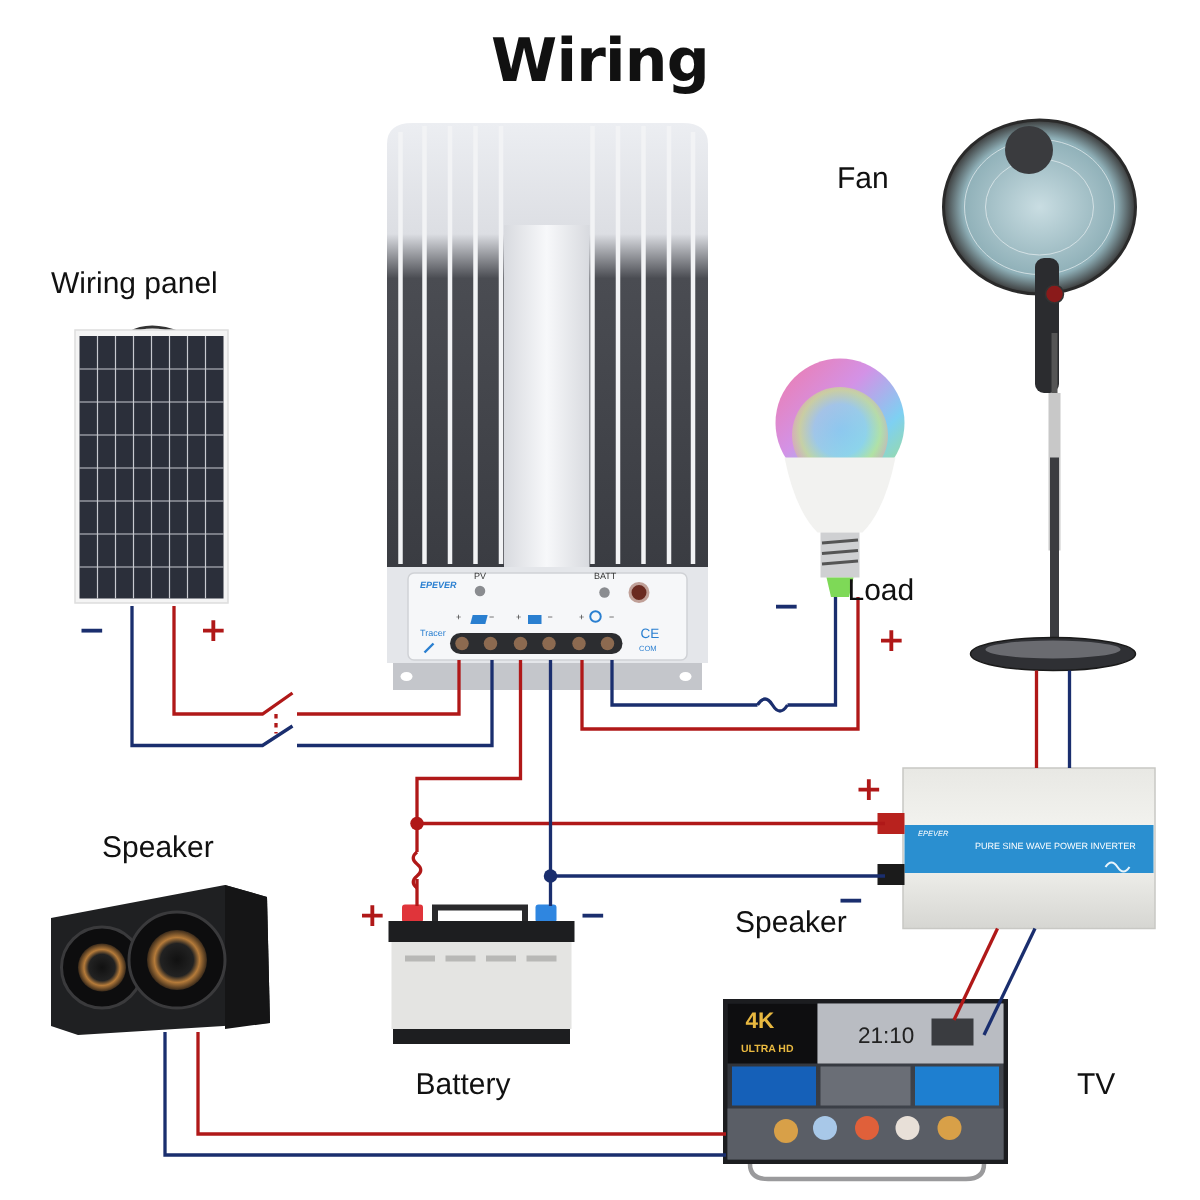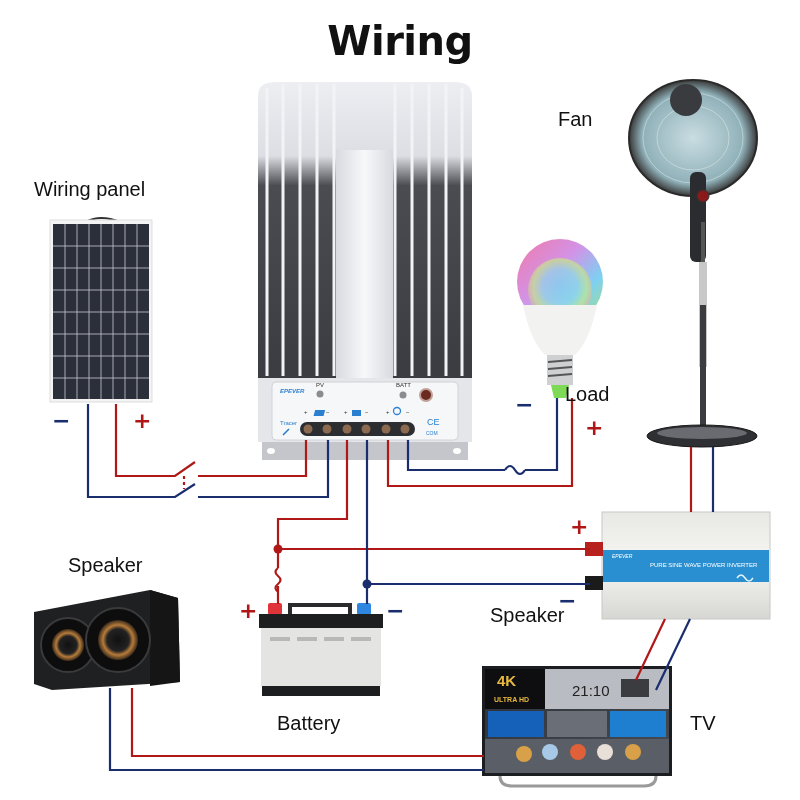--- a/index.html
+++ b/index.html
@@ -259,21 +259,21 @@
 <div class="abs label" style="left:277px;top:712px;">Battery</div>
 <div class="abs sign pos" style="left:239px;top:600px;">+</div>
 <div class="abs sign neg" style="left:386px;top:600px;">−</div>
 
 <div class="abs label" style="left:490px;top:604px;">Speaker</div>
 <div class="abs sign pos" style="left:570px;top:516px;">+</div>
 <div class="abs sign neg" style="left:558px;top:590px;">−</div>
 <div class="abs tiny" style="left:650px;top:562px;font-size:6px;color:#fff;">PURE SINE WAVE POWER INVERTER</div>
 <div class="abs tiny" style="left:612px;top:553px;font-size:5px;color:#fff;font-style:italic;">EPEVER</div>
 
-<div class="abs label" style="left:690px;top:712px;">TV</div>
+<div class="abs label" style="left:718px;top:712px;">TV</div>
 <div class="abs tiny" style="left:497px;top:672px;font-size:15px;font-weight:bold;color:#e8b840;">4K</div>
 <div class="abs tiny" style="left:494px;top:696px;font-size:7px;font-weight:bold;color:#e8b840;">ULTRA HD</div>
 <div class="abs tiny" style="left:572px;top:682px;font-size:15px;color:#222;">21:10</div>
 
 <div class="abs tiny" style="left:280px;top:388px;font-size:6px;font-style:italic;font-weight:bold;color:#2a7fd0;">EPEVER</div>
 <div class="abs tiny" style="left:316px;top:382px;font-size:6px;color:#333;">PV</div>
 <div class="abs tiny" style="left:396px;top:382px;font-size:6px;color:#333;">BATT</div>
 <div class="abs tiny" style="left:280px;top:420px;font-size:6px;color:#2a7fd0;">Tracer</div>
 <div class="abs tiny" style="left:427px;top:417px;font-size:9px;color:#2a7fd0;">CE</div>
 <div class="abs tiny" style="left:426px;top:430px;font-size:5px;color:#2a7fd0;">COM</div>

